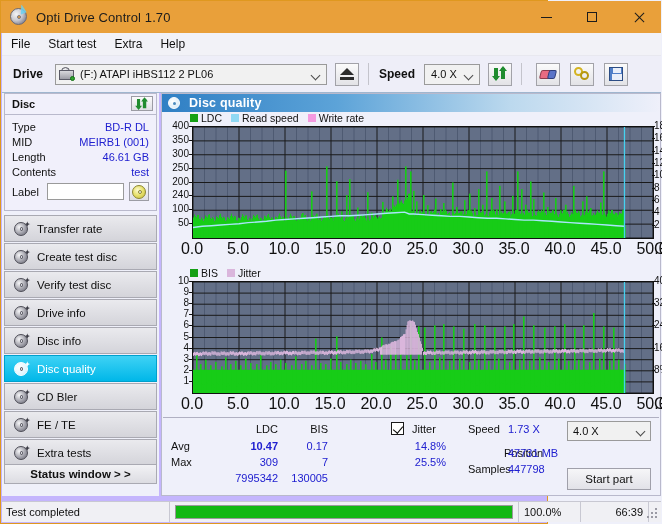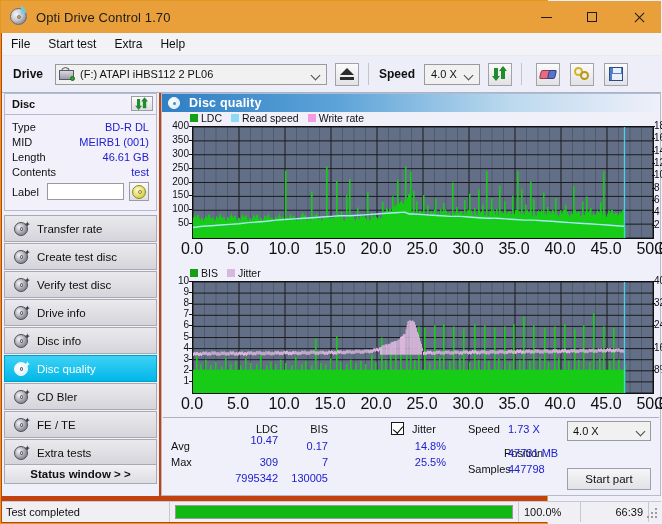--- a/index.html
+++ b/index.html
@@ -7,21 +7,21 @@
     width:662px;height:524px;overflow:hidden;
     font-family:"Liberation Sans", sans-serif;
     font-size:11px;
     background:#eff0fa;
     -webkit-font-smoothing:none;
   }
   #app{
     position:relative;width:548px;height:524px;
     box-sizing:border-box;
     border:1px solid #e0981f;
-    background:#c2410c;
+    background:#c4b5fd;
   }
 
   
   .titlebar{
     position:absolute;left:0;top:0;width:660px;height:32px;
     background:#e9a03a;
     display:flex;align-items:center;
   }
   .title-icon{
     width:20px;height:20px;margin-left:8px;margin-right:7px;
@@ -1060,21 +1060,21 @@
           <div class="ytick" style="left: 0px; width: 27px; top: 8px;">400</div>
           <div class="tickmark" style="left: 27px; width: 3px; top: 14px;"></div>
           <div class="ytick" style="left: 0px; width: 27px; top: 21.875px;">350</div>
           <div class="tickmark" style="left: 27px; width: 3px; top: 27.875px;"></div>
           <div class="ytick" style="left: 0px; width: 27px; top: 35.75px;">300</div>
           <div class="tickmark" style="left: 27px; width: 3px; top: 41.75px;"></div>
           <div class="ytick" style="left: 0px; width: 27px; top: 49.625px;">250</div>
           <div class="tickmark" style="left: 27px; width: 3px; top: 55.625px;"></div>
           <div class="ytick" style="left: 0px; width: 27px; top: 63.5px;">200</div>
           <div class="tickmark" style="left: 27px; width: 3px; top: 69.5px;"></div>
-          <div class="ytick" style="left: 0px; width: 27px; top: 77.375px;">150</div>
+          <div class="ytick" style="left: 0px; width: 27px; top: 77.375px;">240</div>
           <div class="tickmark" style="left: 27px; width: 3px; top: 83.375px;"></div>
           <div class="ytick" style="left: 0px; width: 27px; top: 91.25px;">100</div>
           <div class="tickmark" style="left: 27px; width: 3px; top: 97.25px;"></div>
           <div class="ytick" style="left: 0px; width: 27px; top: 105.125px;">50</div>
           <div class="tickmark" style="left: 27px; width: 3px; top: 111.125px;"></div>
         </div>
       <div id="y2t-top">
           <div class="ytickR" style="left: 492px; top: 8px;">18 X</div>
           <div class="tickmark" style="left: 490px; width: 3px; top: 14px;"></div>
           <div class="ytickR" style="left: 492px; top: 20.3333px;">16 X</div>
@@ -2174,21 +2174,21 @@
         </div>
     </div>
 
     <div class="statsarea">
       <div class="st-txt" style="left:75px;top:5px;width:40px;text-align:right;">LDC</div>
       <div class="st-txt" style="left:125px;top:5px;width:40px;text-align:right;">BIS</div>
       <div class="chk" style="left:228px;top:4px;"></div>
       <div class="st-txt" style="left:249px;top:5px;">Jitter</div>
 
       <div class="st-txt" style="left:8px;top:22px;">Avg</div>
-      <div class="st-val" style="left:65px;top:16px;width:50px;">10.47</div>
+      <div class="st-val" style="left:65px;top:22px;width:50px;font-weight:bold;">10.47</div>
       <div class="st-val" style="left:120px;top:22px;width:45px;">0.17</div>
       <div class="st-val" style="left:228px;top:22px;width:55px;">14.8%</div>
 
       <div class="st-txt" style="left:8px;top:38px;">Max</div>
       <div class="st-val" style="left:65px;top:38px;width:50px;">309</div>
       <div class="st-val" style="left:120px;top:38px;width:45px;">7</div>
       <div class="st-val" style="left:228px;top:38px;width:55px;">25.5%</div>
 
       <div class="st-txt" style="left:8px;top:54px;margin-top:32px;">Total</div>
       <div class="st-val" style="left:48px;top:54px;width:67px;">7995342</div>

